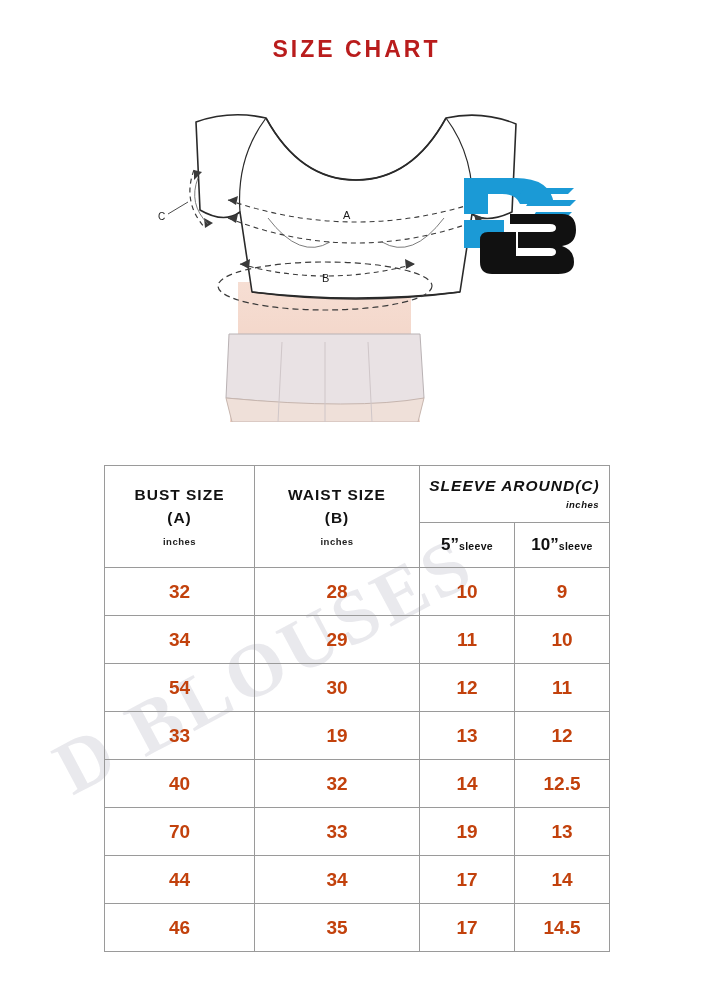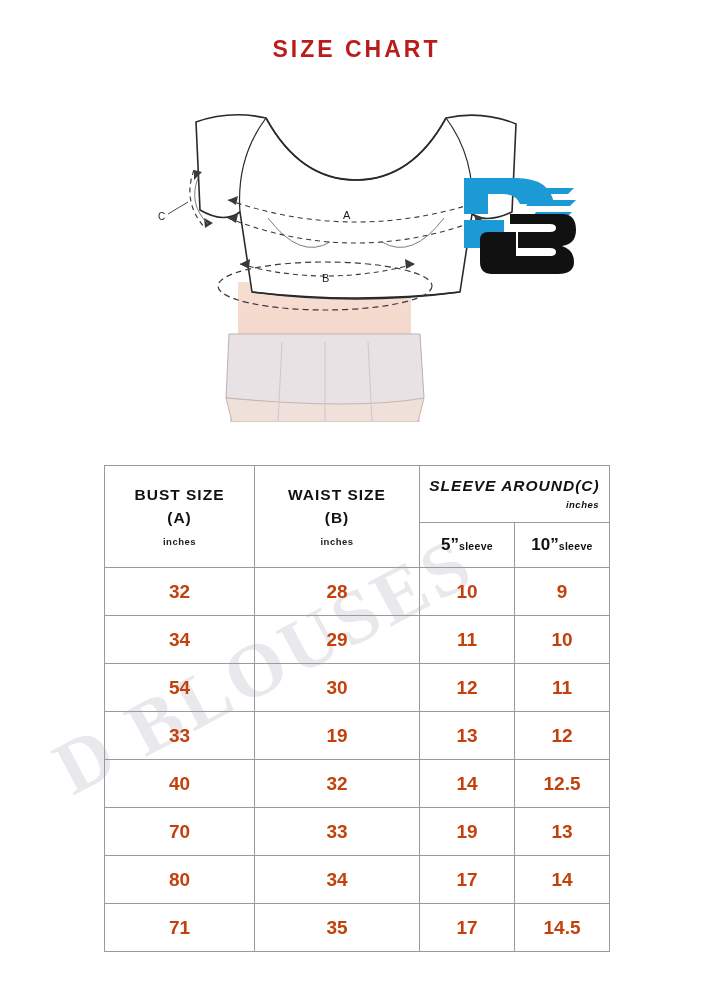--- a/index.html
+++ b/index.html
@@ -290,26 +290,26 @@
         <td>14</td>
         <td>12.5</td>
       </tr>
       <tr>
         <td>70</td>
         <td>33</td>
         <td>19</td>
         <td>13</td>
       </tr>
       <tr>
-        <td>80</td>
+        <td>44</td>
         <td>34</td>
         <td>17</td>
         <td>14</td>
       </tr>
       <tr>
-        <td>71</td>
+        <td>46</td>
         <td>35</td>
         <td>17</td>
         <td>14.5</td>
       </tr>
     </tbody>
   </table>
 </div>
 
 </body></html>

